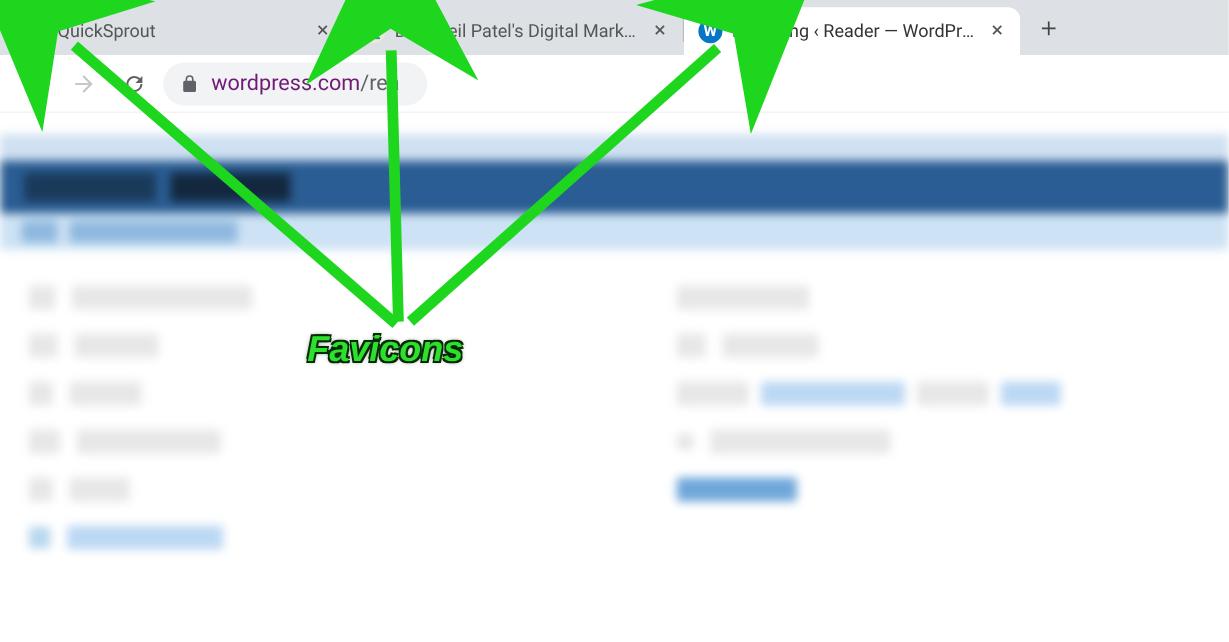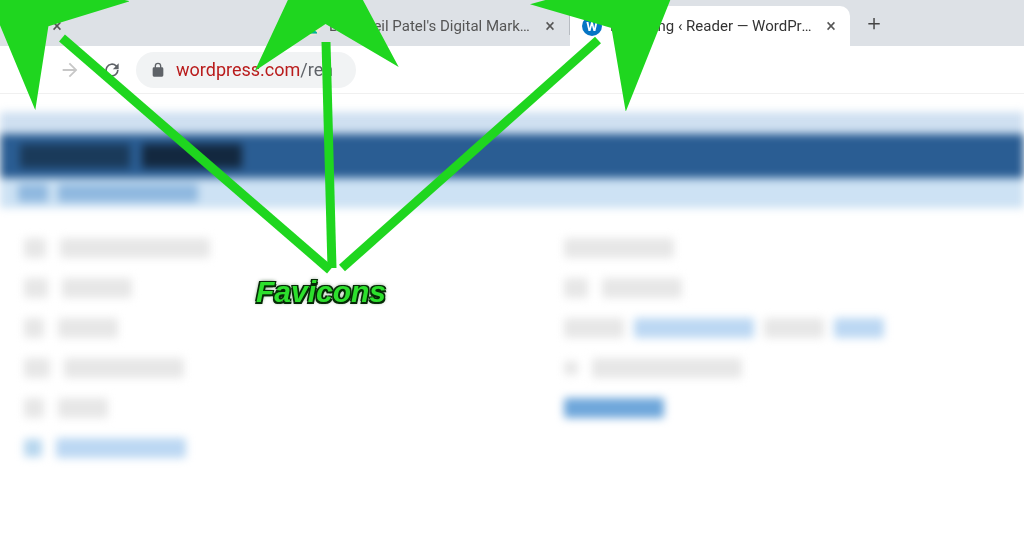--- a/index.html
+++ b/index.html
@@ -111,21 +111,21 @@
       border-radius: 18px;
       display:flex;
       align-items:center;
       padding: 0 14px;
       gap: 10px;
       font-size: 18px;
       color: #5f6368;
       min-width: 220px;
     }
     .addr .lock { color:#5f6368; }
-    .addr .url-dark { color:#b91c1c; }
+    .addr .url-dark { color:#701a75; }
     .content {
       position: relative;
       height: calc(535px - 46px - 48px);
       filter: blur(4px);
     }
     .stripe { height: 22px; }
     .stripe.s1 { background:#cfe0f1; margin-top: 18px; }
     .stripe.s2 { background:#2a5d93; height: 44px; display:flex; align-items:center; gap:12px; padding-left:20px;}
     .stripe.s2 .box { background:#1a3a5a; height:24px; }
     .stripe.s3 { background:#cde2f4; height: 30px; display:flex; align-items:center; gap:10px; padding-left:18px;}
@@ -165,20 +165,21 @@
       font-family: Arial Black, Arial, sans-serif;
     }
     .overlay svg { position:absolute; left:0; top:0; }
   </style>
 </head>
 <body>
 
 <div class="tab-strip">
   <div class="tab">
     <span class="favicon qs">Q</span>
+    <span class="tab-title">QuickSprout</span>
     <span class="tab-close">×</span>
   </div>
   <div class="tab-sep"></div>
   <div class="tab">
     <span class="favicon np">👨‍🦲</span>
     <span class="tab-title">Blog Neil Patel's Digital Market…</span>
     <span class="tab-close">×</span>
   </div>
   <div class="tab-sep"></div>
   <div class="tab active">

